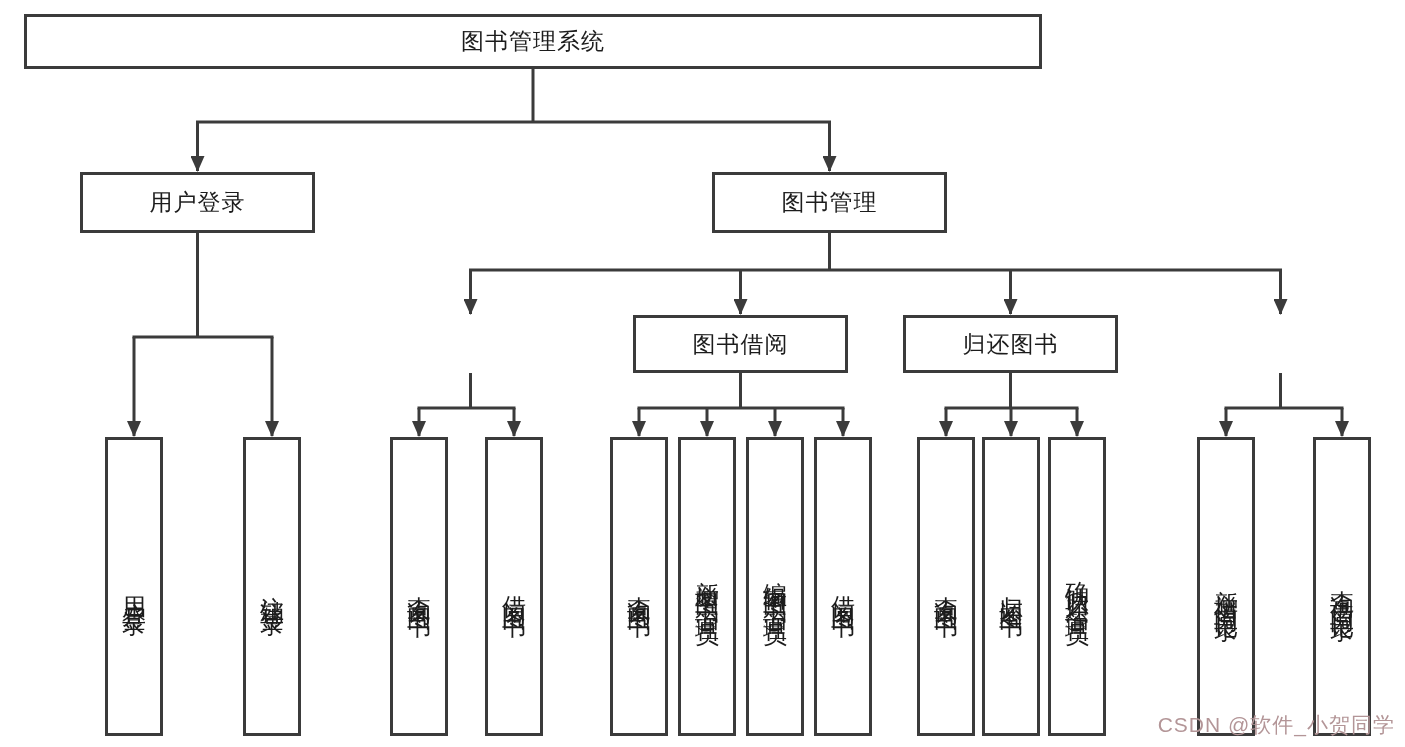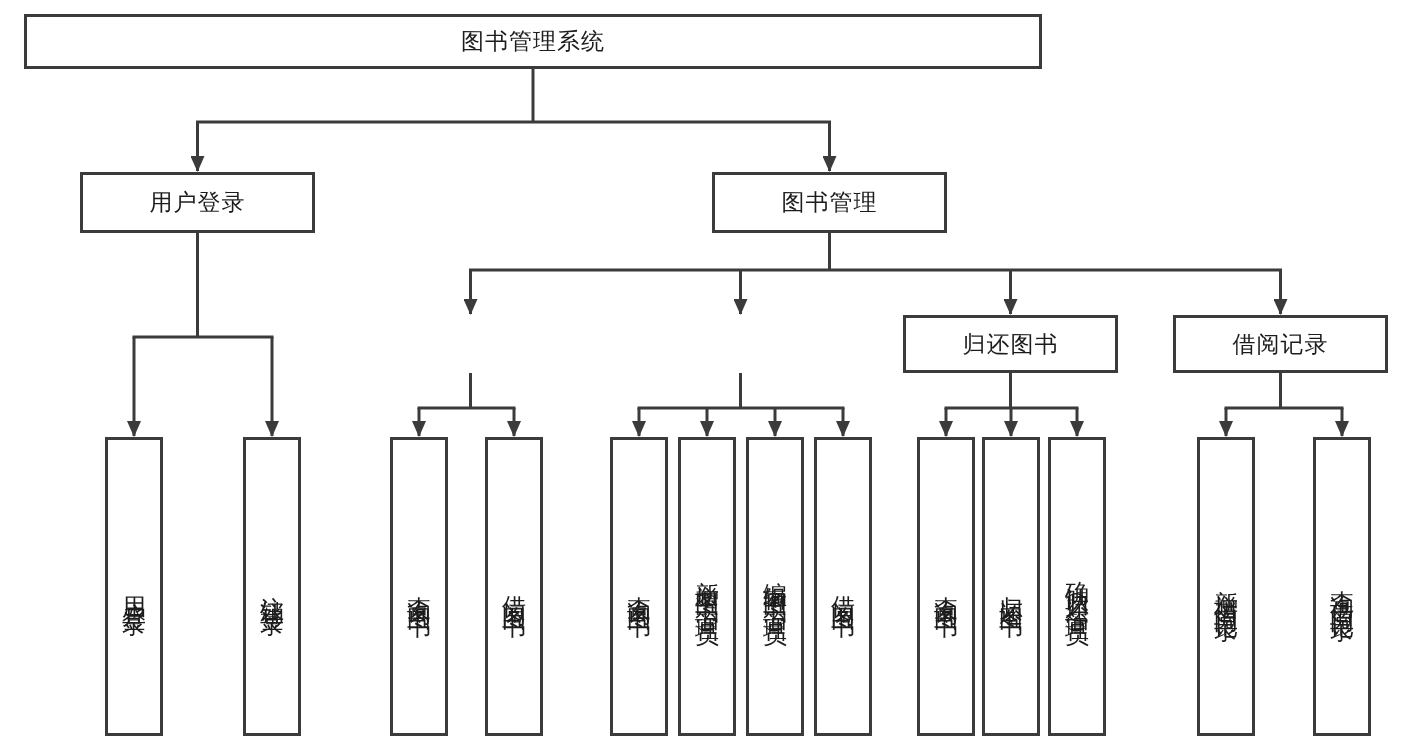--- a/index.html
+++ b/index.html
@@ -75,35 +75,36 @@
     <line x1="1224.5" y1="408" x2="1343.5" y2="408"></line>
     <line x1="1226" y1="408" x2="1226" y2="436" marker-end="url(#arw)"></line>
     <line x1="1342" y1="408" x2="1342" y2="436" marker-end="url(#arw)"></line>
   </svg>
 
   <div class="box h" style="left:24px;top:14px;width:1018px;height:55px;">图书管理系统</div>
 
   <div class="box h" style="left:80px;top:172px;width:235px;height:61px;">用户登录</div>
   <div class="box h" style="left:712px;top:172px;width:235px;height:61px;">图书管理</div>
 
+  <div class="box h" style="left:633px;top:315px;width:215px;height:58px;">图书借阅</div>
   <div class="box h" style="left:903px;top:315px;width:215px;height:58px;">归还图书</div>
-  <div class="box h" style="left:1173px;top:315px;width:215px;height:58px;">借阅记录</div>
 
   <div class="box leaf" style="left:105px;top:437px;width:58px;height:299px;">用户登录</div>
   <div class="box leaf" style="left:243px;top:437px;width:58px;height:299px;">注销登录</div>
 
   <div class="box leaf" style="left:390px;top:437px;width:58px;height:299px;">查询图书</div>
   <div class="box leaf" style="left:485px;top:437px;width:58px;height:299px;">借阅图书</div>
 
   <div class="box leaf" style="left:610px;top:437px;width:58px;height:299px;">查询图书</div>
   <div class="box leaf" style="left:678px;top:437px;width:58px;height:299px;">新增图书（管理员）</div>
   <div class="box leaf" style="left:746px;top:437px;width:58px;height:299px;">编辑图书（管理员）</div>
   <div class="box leaf" style="left:814px;top:437px;width:58px;height:299px;">借阅图书</div>
 
   <div class="box leaf" style="left:917px;top:437px;width:58px;height:299px;">查询图书</div>
   <div class="box leaf" style="left:982px;top:437px;width:58px;height:299px;">归还图书</div>
   <div class="box leaf" style="left:1048px;top:437px;width:58px;height:299px;">确认归还（管理员）</div>
 
   <div class="box leaf" style="left:1197px;top:437px;width:58px;height:299px;">新增借阅记录</div>
   <div class="box leaf" style="left:1313px;top:437px;width:58px;height:299px;">查询借阅记录</div>
 
+  <div class="watermark">CSDN @软件_小贺同学</div>
 
 </div>
 
 </body></html>

